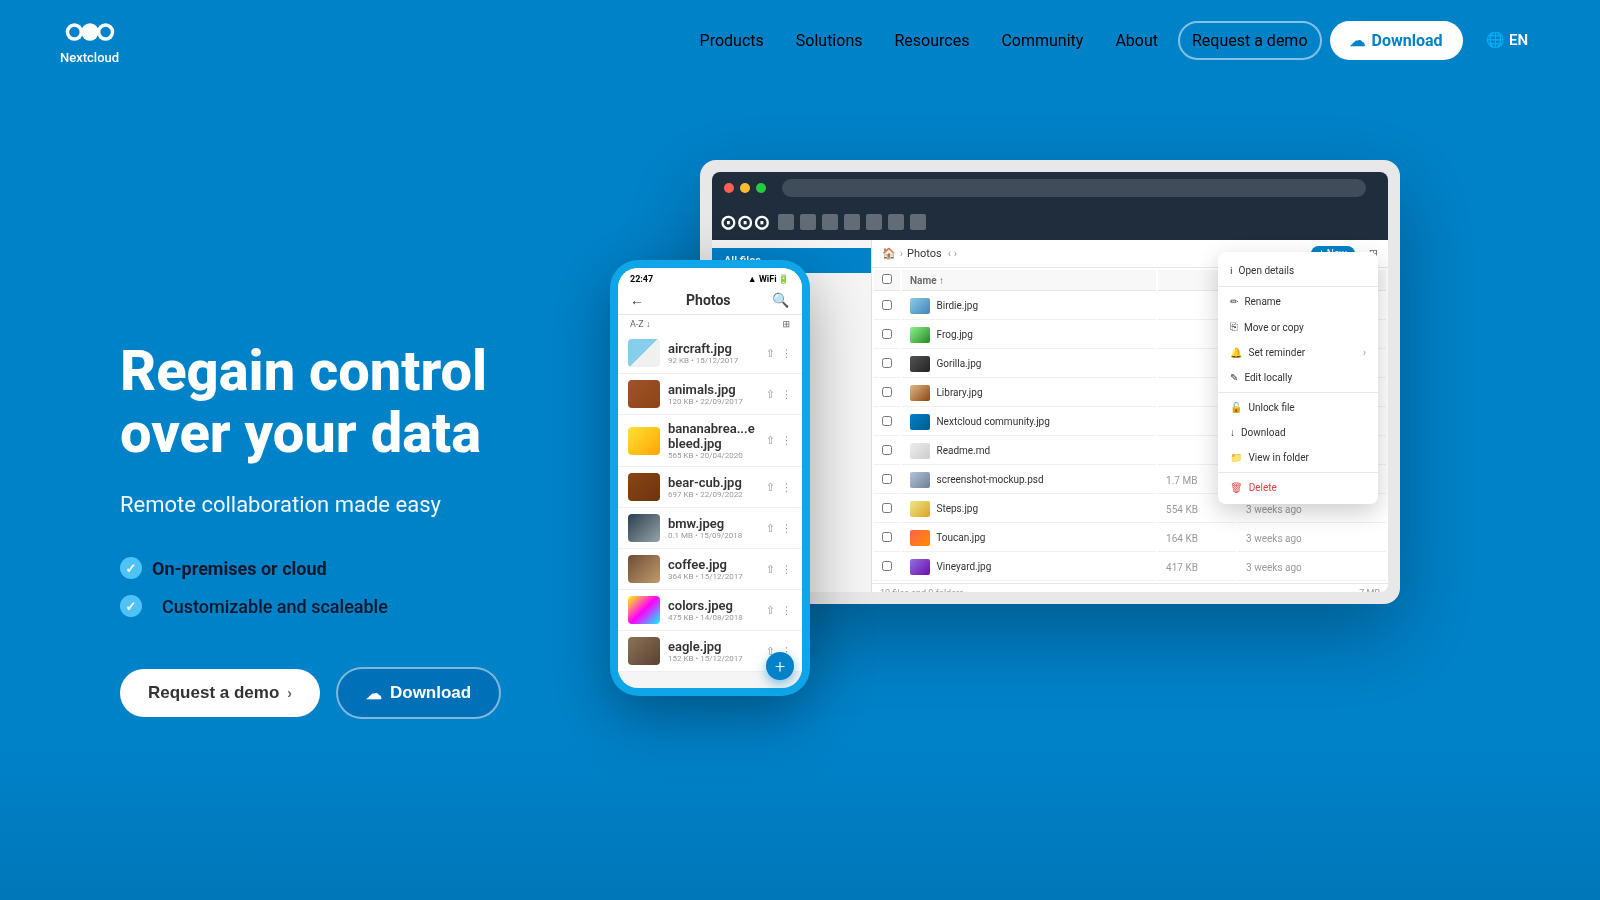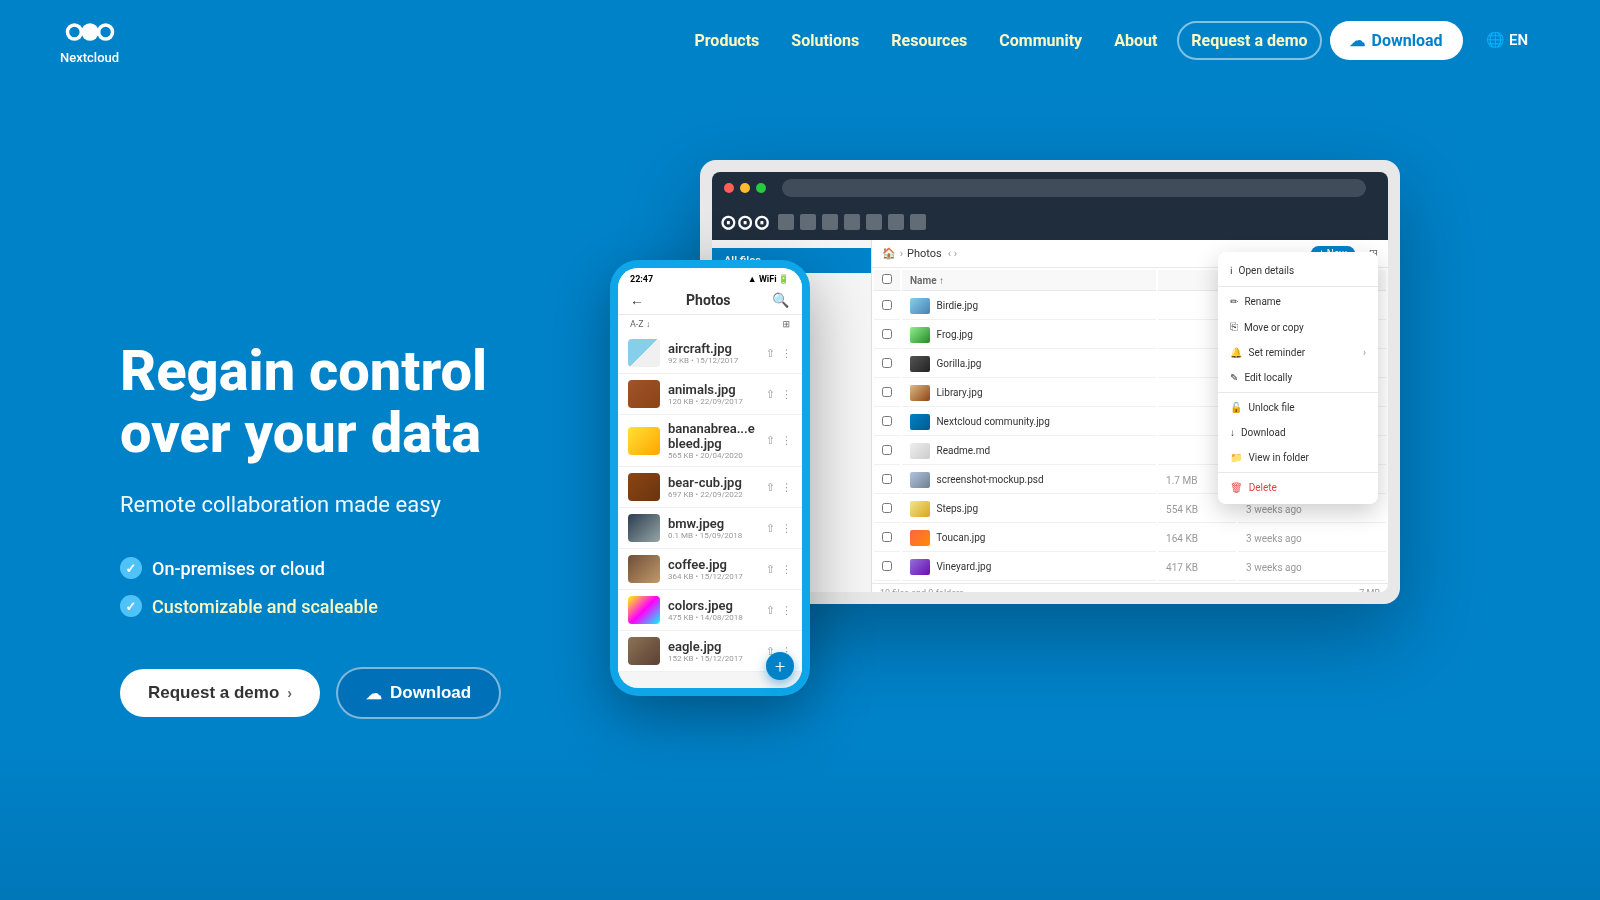--- a/index.html
+++ b/index.html
@@ -36,24 +36,24 @@
       font-weight: 500;
       margin-top: 2px;
     }
     .nav-links {
       display: flex;
       align-items: center;
       gap: 8px;
       list-style: none;
     }
     .nav-links li a {
-      color: #fef9c3;
+      color: #000000;
       text-decoration: none;
       font-size: 16px;
-      font-weight: 700;
+      font-weight: 400;
       padding: 8px 12px;
       border-radius: 6px;
       white-space: nowrap;
     }
     .nav-download-btn {
       background: white;
       color: #0082c9 !important;
       border-radius: 24px !important;
       padding: 10px 20px !important;
       display: flex;
@@ -477,25 +477,25 @@
 </nav>
 
 <section class="hero">
   <div class="hero-text">
     <h1 class="hero-title">Regain control over your data</h1>
     <p class="hero-subtitle">Remote collaboration made easy</p>
 
     <ul class="features-list" id="features-list">
     <li>
           <span class="check-icon"></span>
-          <span style="color: #ffffff;">On-premises or cloud</span>
+          <span style="color: #0f172a; font-weight: bold;">On-premises or cloud</span>
         </li>
         <li>
           <span class="check-icon"></span>
-          <span style="color: #fef9c3;">Customizable and scaleable</span>
+          <span style="color: #0f172a; margin-left: 10px;">Customizable and scaleable</span>
         </li>
       </ul>
 
     <div class="hero-buttons">
       <button class="btn-demo">
         <span>Request a demo</span>
         <span class="arrow">›</span>
       </button>
       <button class="btn-download-hero">
         <span style="font-size:16px;">☁</span>

